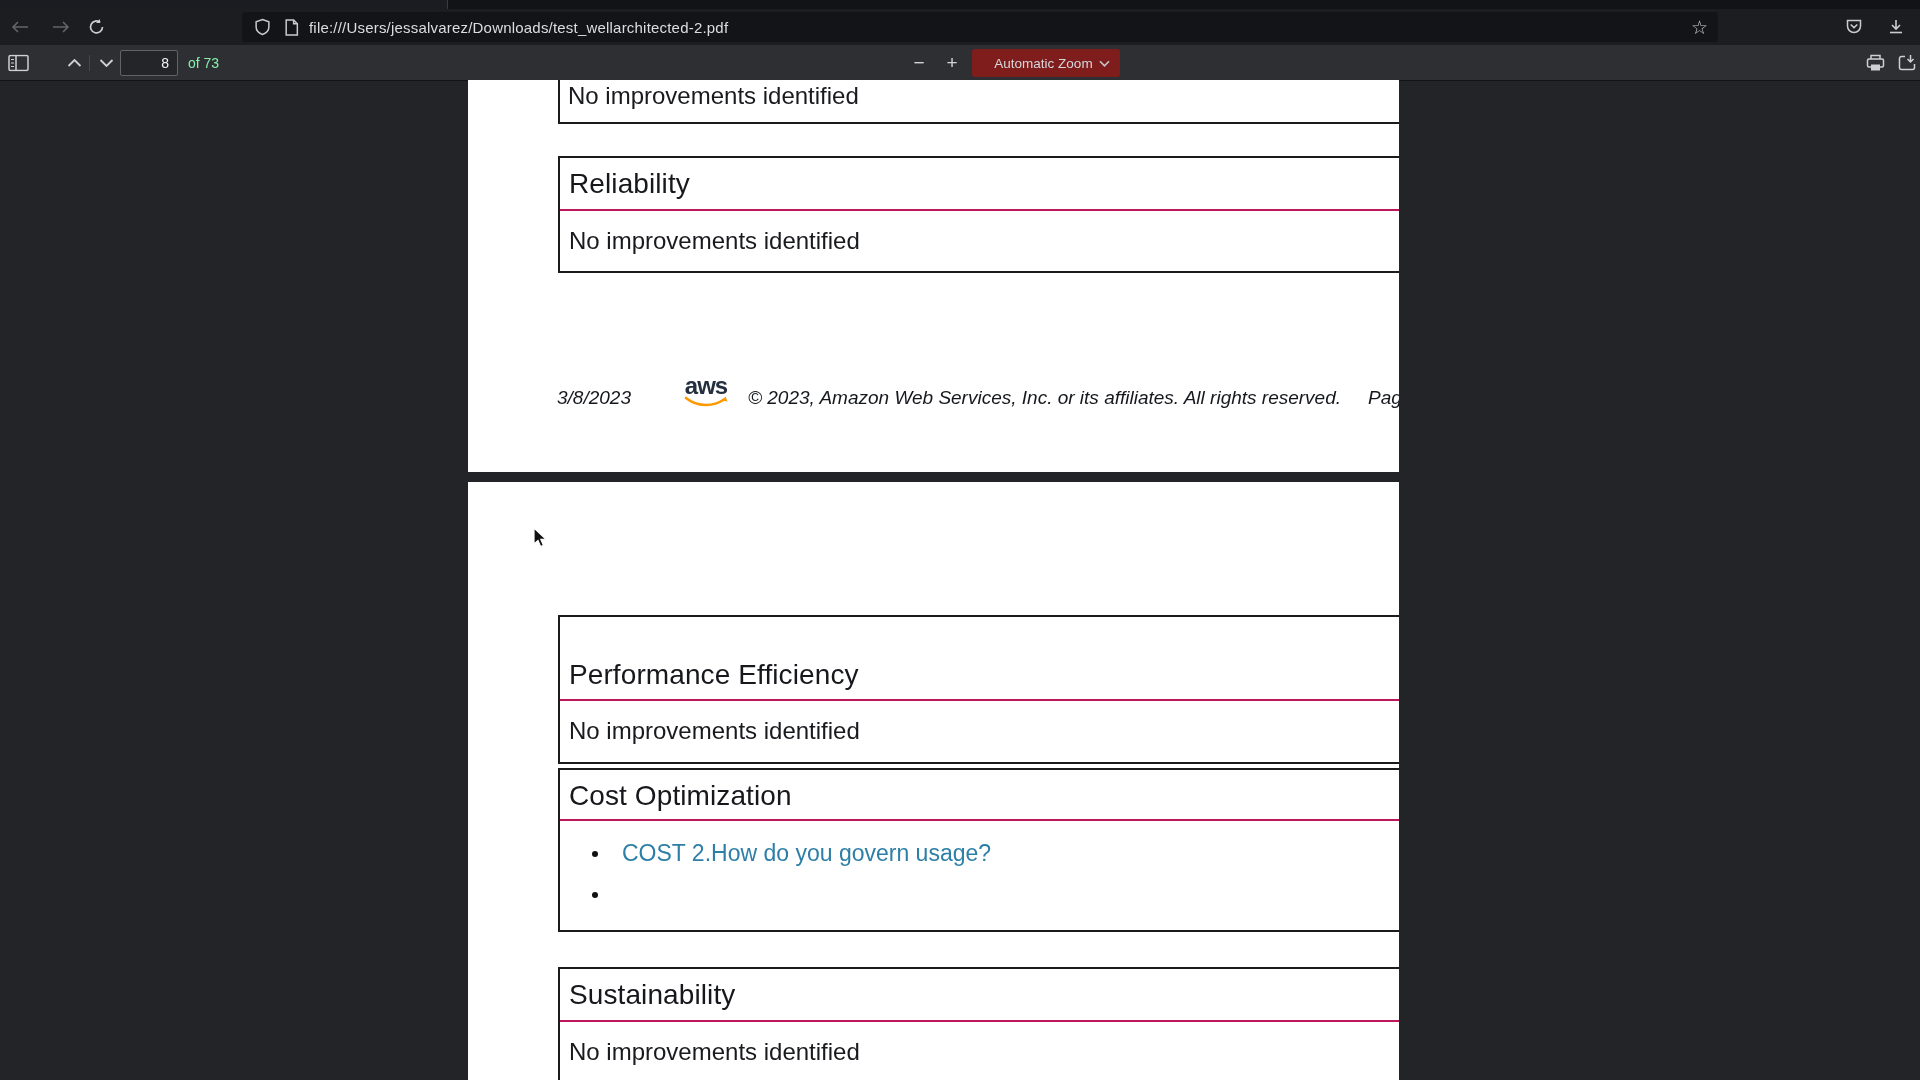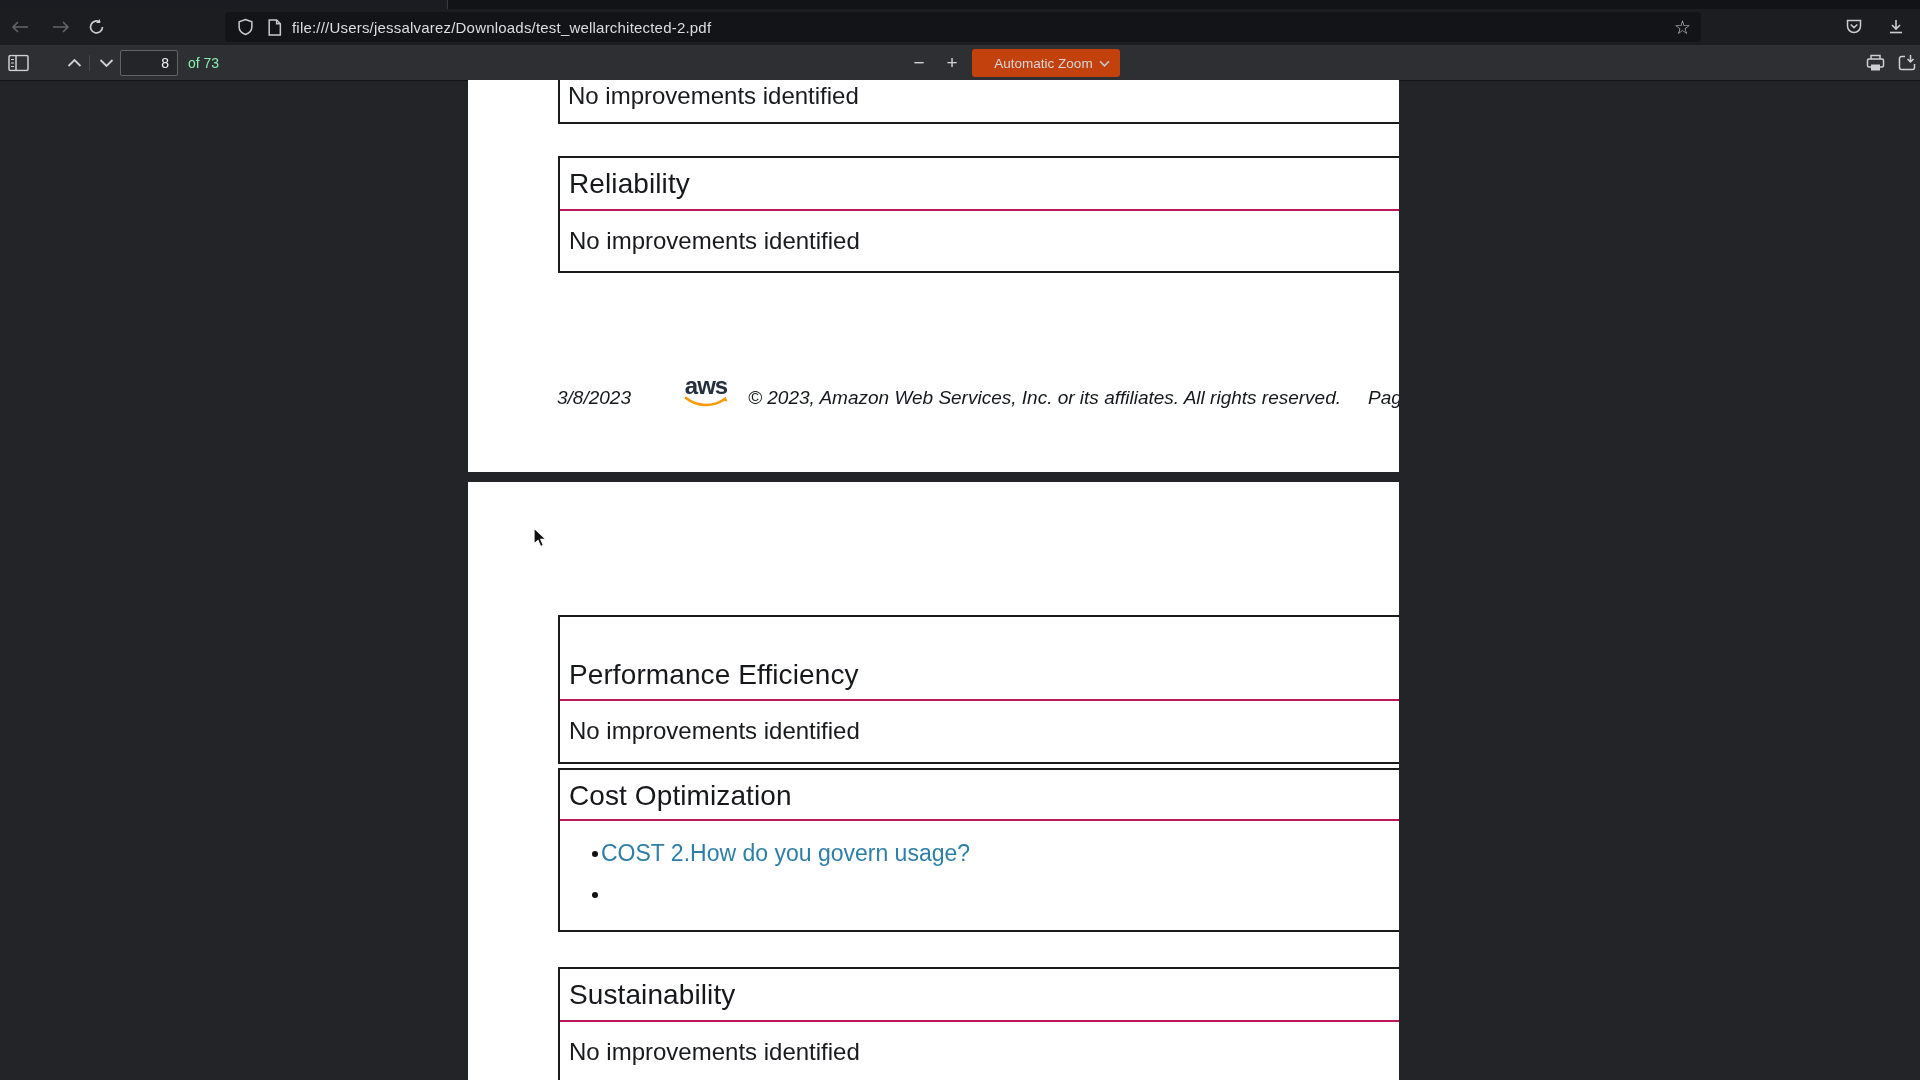--- a/index.html
+++ b/index.html
@@ -13,21 +13,21 @@
   .tabstrip { position:absolute; left:0; top:0; width:1920px; height:9px; background:#121317; }
   .tabstrip .tab-edge { position:absolute; left:0; top:0; width:447px; height:9px; background:#1b1c21; }
   .tabstrip .tab-divider { position:absolute; left:447px; top:0; width:1px; height:9px; background:#3a3b40; }
 
   .navbar { position:absolute; left:0; top:9px; width:1920px; height:36px; background:#1c1d21; }
   .nav-icon { position:absolute; top:50%; transform:translateY(-50%); display:flex; align-items:center; justify-content:center; }
   .dim { color:#62646b; }
   .bright { color:#cbccd1; }
 
   .urlbar {
-    position:absolute; left:225px; top:3px; width:1476px; height:30px;
+    position:absolute; left:242px; top:3px; width:1476px; height:30px;
     background:#131418; border-radius:4px; display:flex; align-items:center;
     padding:0 10px 0 12px; color:#d8d9dd;text-align:center;
   }
   .urlbar .spacer { flex:1; }
   .url-text { font-size:15px; letter-spacing:0.2px; color:#dcdde0; margin-left:10px; white-space:nowrap; }
   .star { font-size:19px; color:#cfd0d5; line-height:1; }
 
   
   .pdftoolbar {
     position:absolute; left:0; top:45px; width:1920px; height:36px;
@@ -37,42 +37,42 @@
   .page-input {
     position:absolute; left:120px; top:5px; width:58px; height:26px;
     background:#242529; border:1px solid #62636a; border-radius:2px;
     color:#f2f3f5; font-size:14px; text-align:right; padding:0 8px;
     font-family:"Liberation Sans", sans-serif;
   }
   .of-label { position:absolute; left:188px; top:0; height:36px; display:flex; align-items:center; font-size:14px; color:#86efac; }
   .zoom-glyph { font-size:19px; color:#d2d3d7; }
   .zoom-select {
     position:absolute; left:972px; top:4px; width:148px; height:28px;
-    background:#c2410c; border-radius:3px; display:flex; align-items:center;
+    background:#7f1d1d; border-radius:3px; display:flex; align-items:center;
     padding:0 10px 0 16px; color:#d6d7da; font-size:13.5px;
   }
   .zoom-select .lbl { flex:1; text-align:center; }
   .sep-v { position:absolute; left:89px; top:10px; width:1px; height:16px; background:#46474c; }
 
   
   .page { position:absolute; left:468px; width:931px; background:#ffffff; overflow:hidden; }
   .page7 { top:80px; height:392px; }
   .page8 { top:482px; height:598px; }
 
   .pbox { position:absolute; left:90px; width:925px; border:2px solid #1b1b1b; background:#fff; }
   .pbox .hd {
     border-bottom:2px solid #be185d; font-size:28px; color:#17181c;
     padding:10px 0 0 9px; letter-spacing:0.1px;
   }
   .pbox .bd { font-size:24px; color:#191a1e; padding:16px 0 0 9px; }
 
   .cut-text { position:absolute; left:100px; top:2px; font-size:24px; color:#191a1e; }
 
   .links { list-style:none; }
-  .links li { position:relative; height:41px; display:flex; align-items:center; padding-left:41px; }
+  .links li { position:relative; height:41px; display:flex; align-items:center; padding-left:62px; }
   .links li .dot { position:absolute; left:32px; top:50%; transform:translateY(-50%); width:6px; height:6px; border-radius:50%; background:#111; }
   .links li a { color:#2d7fa7; font-size:23px; text-decoration:none; }
 
   .pfooter { position:absolute; top:0; left:0; font-size:19px; color:#15181d; white-space:nowrap;font-style:italic; }
   .aws-logo { position:absolute; display:flex; flex-direction:column; align-items:center; }
   .aws-word { font-size:24px; font-weight:bold; color:#252f3e; letter-spacing:-1px; line-height:20px; }
 
   
   .cursor { position:absolute; left:533px; top:527px; z-index:9; }
 </style>

